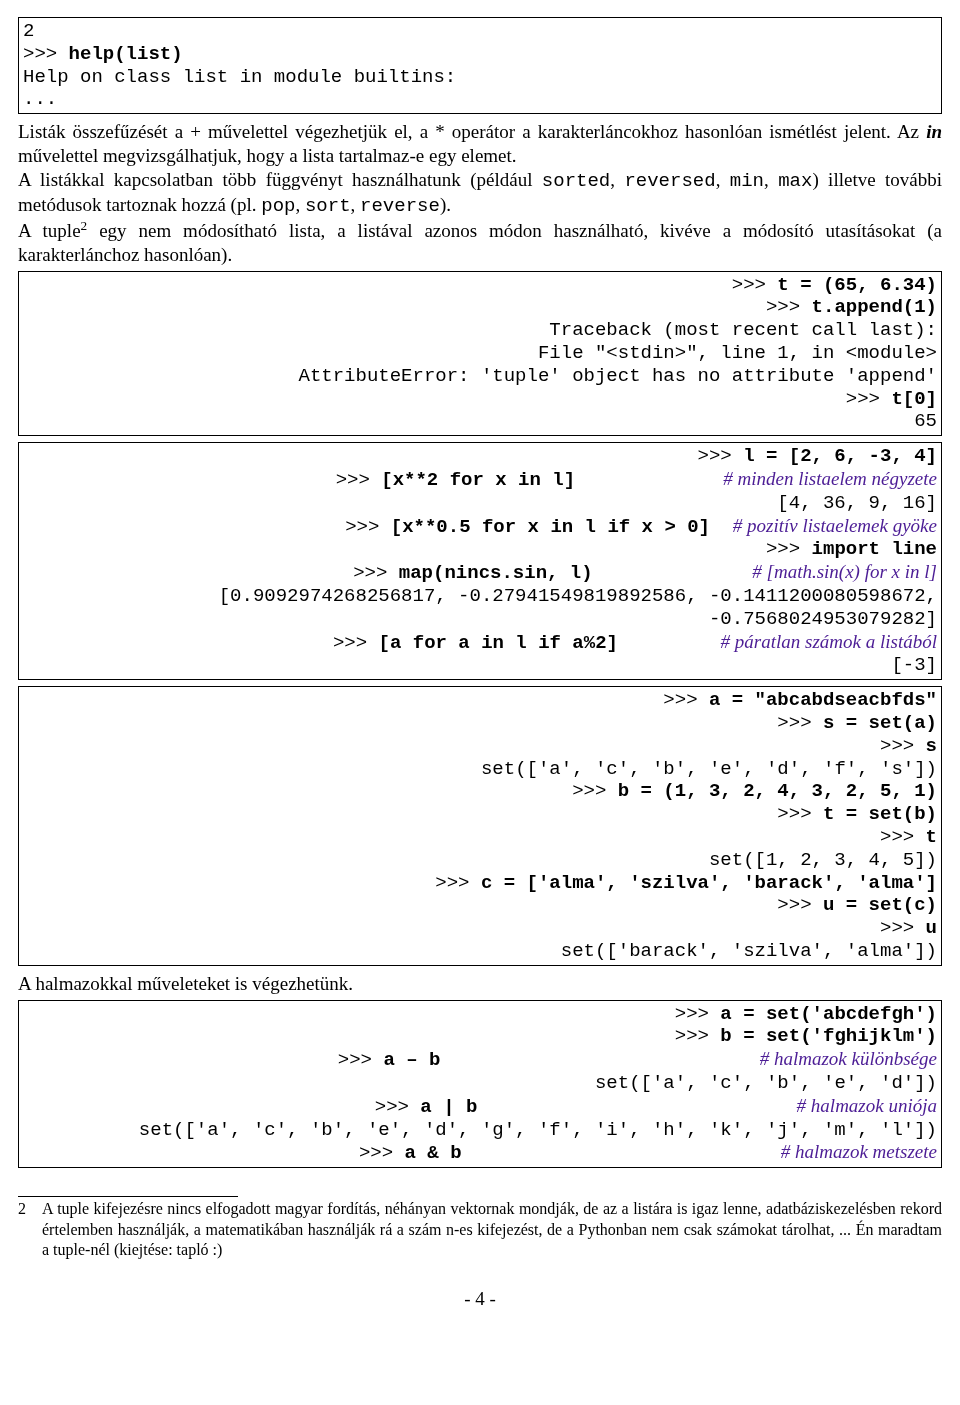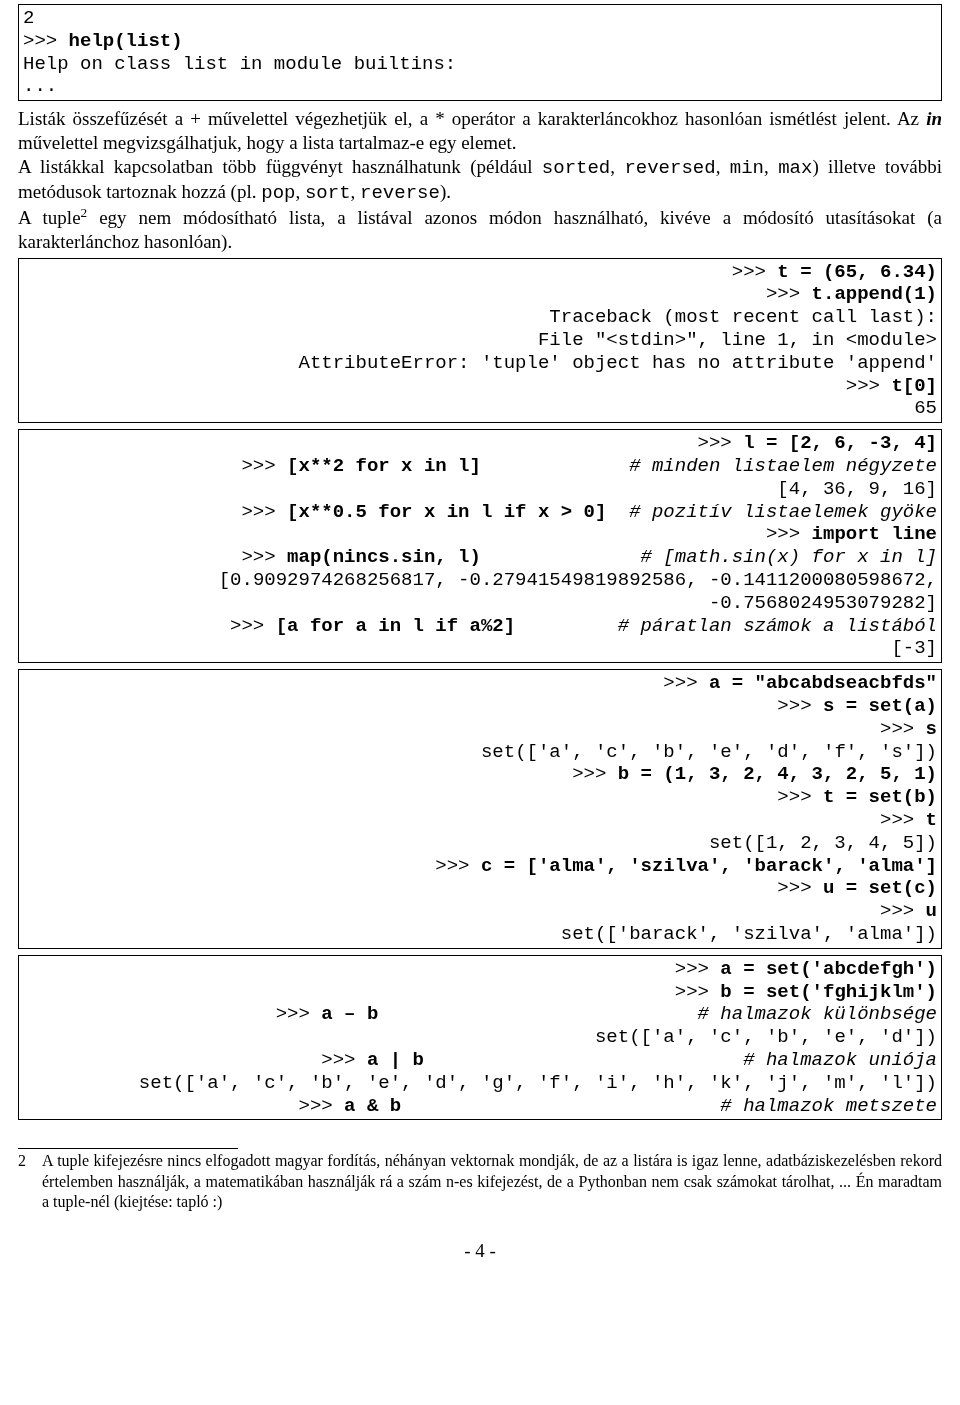--- a/index.html
+++ b/index.html
@@ -8,21 +8,21 @@
     padding: 0;
     width: 960px;
     background: #ffffff;
     font-family: "Times New Roman", Times, serif;
     font-size: 19px;
     color: #000000;
     line-height: 1.25;
   }
   .page {
     box-sizing: border-box;
-    padding: 0 18px 0 18px;
+    padding: 13px 18px 0 18px;
     width: 960px;
   }
   pre.codebox {
     font-family: "Courier New", Courier, monospace;
     font-size: 19px;
     line-height: 1.2;
     border: 1px solid #000;
     margin: 4px 0 6px 0;
     padding: 2px 4px 2px 4px;
     white-space: pre;
@@ -60,21 +60,21 @@
     text-align: justify;
   }
   .page-number {
     text-align: center;
     font-size: 19px;
     margin-top: 26px;
     margin-bottom: 20px;
   }
   
   .b { font-weight: bold; }
-  .comment { color: #000000; font-style: italic; }
+  .comment { color: #4c1d95; font-style: italic; font-family: Liberation Serif, serif; }
 </style>
 </head>
 <body>
 
 <div class="page">
 
 <pre class="codebox"><span>2</span>
 <span><span>&gt;&gt;&gt; </span><span class="b">help(list)</span></span>
 <span>Help on class list in module builtins:</span>
 <span>...</span></pre>
@@ -112,20 +112,23 @@
 <span>set(['a', 'c', 'b', 'e', 'd', 'f', 's'])</span>
 <span><span>&gt;&gt;&gt; </span><span class="b">b = (1, 3, 2, 4, 3, 2, 5, 1)</span></span>
 <span><span>&gt;&gt;&gt; </span><span class="b">t = set(b)</span></span>
 <span><span>&gt;&gt;&gt; </span><span class="b">t</span></span>
 <span>set([1, 2, 3, 4, 5])</span>
 <span><span>&gt;&gt;&gt; </span><span class="b">c = ['alma', 'szilva', 'barack', 'alma']</span></span>
 <span><span>&gt;&gt;&gt; </span><span class="b">u = set(c)</span></span>
 <span><span>&gt;&gt;&gt; </span><span class="b">u</span></span>
 <span>set(['barack', 'szilva', 'alma'])</span></pre>
 
+<p class="para">
+<span>A halmazokkal műveleteket is végezhetünk.</span>
+</p>
 
 <pre class="codebox indent-codebox"><span><span>&gt;&gt;&gt; </span><span class="b">a = set('abcdefgh')</span></span>
 <span><span>&gt;&gt;&gt; </span><span class="b">b = set('fghijklm')</span></span>
 <span><span>&gt;&gt;&gt; </span><span class="b">a – b                            </span><span class="comment"># halmazok különbsége</span></span>
 <span>set(['a', 'c', 'b', 'e', 'd'])</span>
 <span><span>&gt;&gt;&gt; </span><span class="b">a | b                            </span><span class="comment"># halmazok uniója</span></span>
 <span>set(['a', 'c', 'b', 'e', 'd', 'g', 'f', 'i', 'h', 'k', 'j', 'm', 'l'])</span>
 <span><span>&gt;&gt;&gt; </span><span class="b">a &amp; b                            </span><span class="comment"># halmazok metszete</span></span></pre>
 
 <hr class="footnote-sep">

